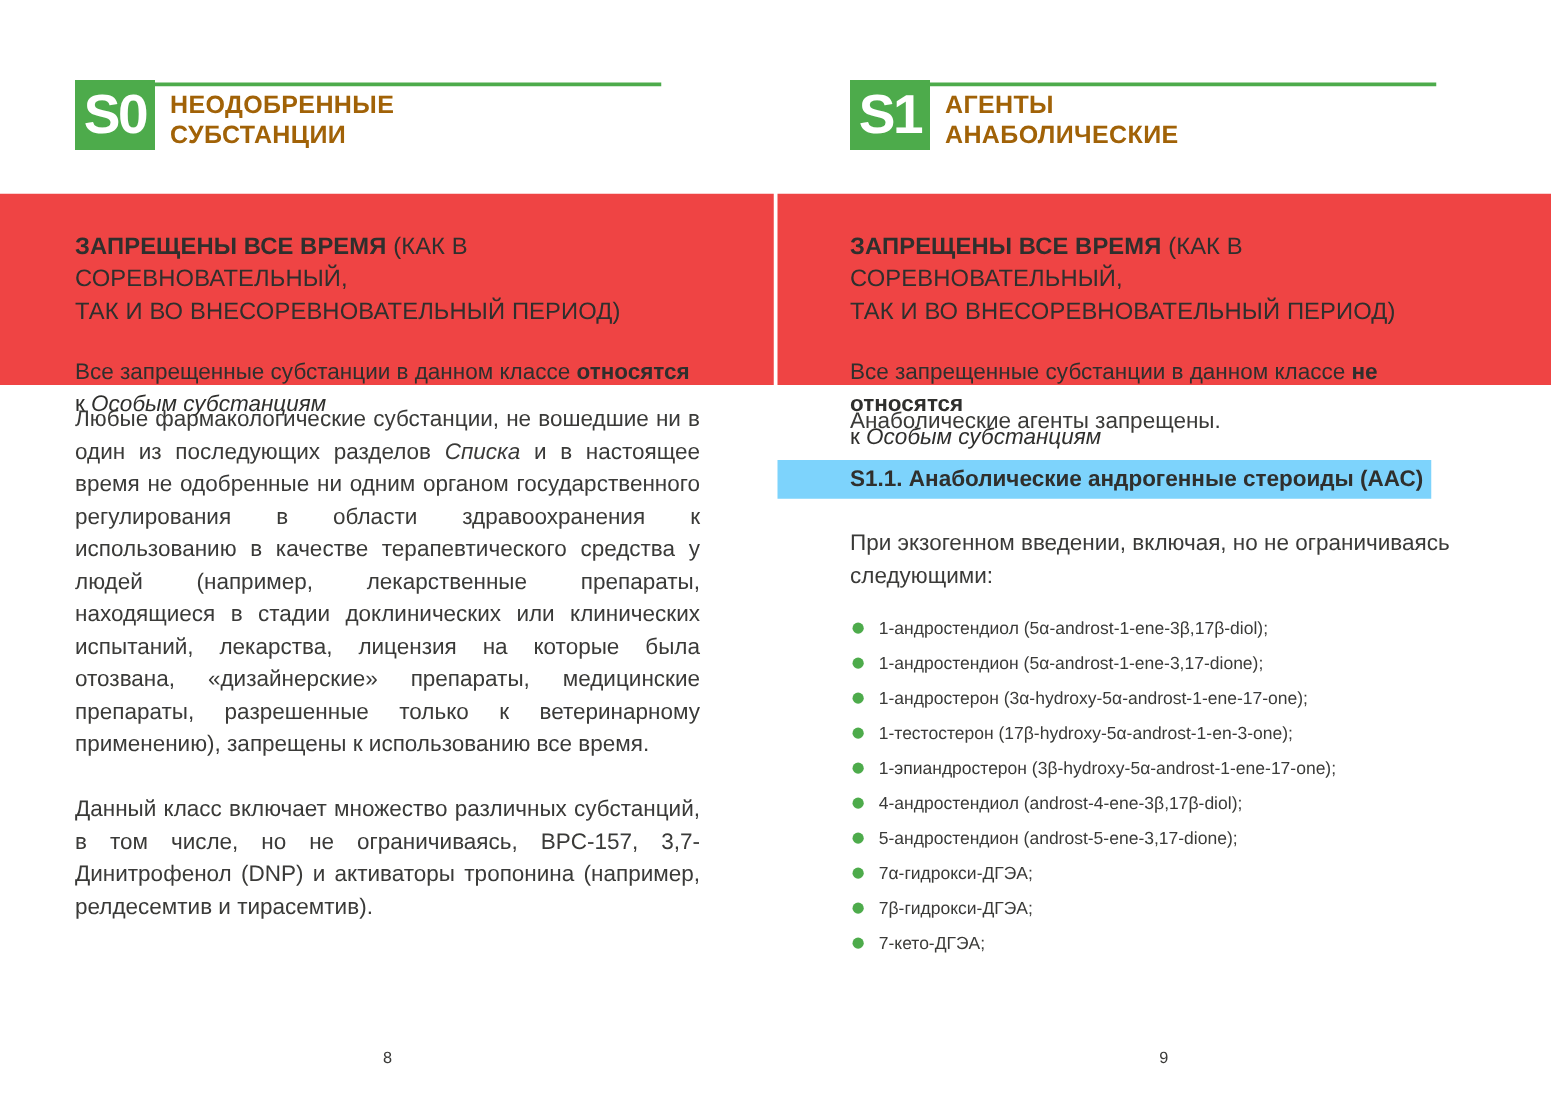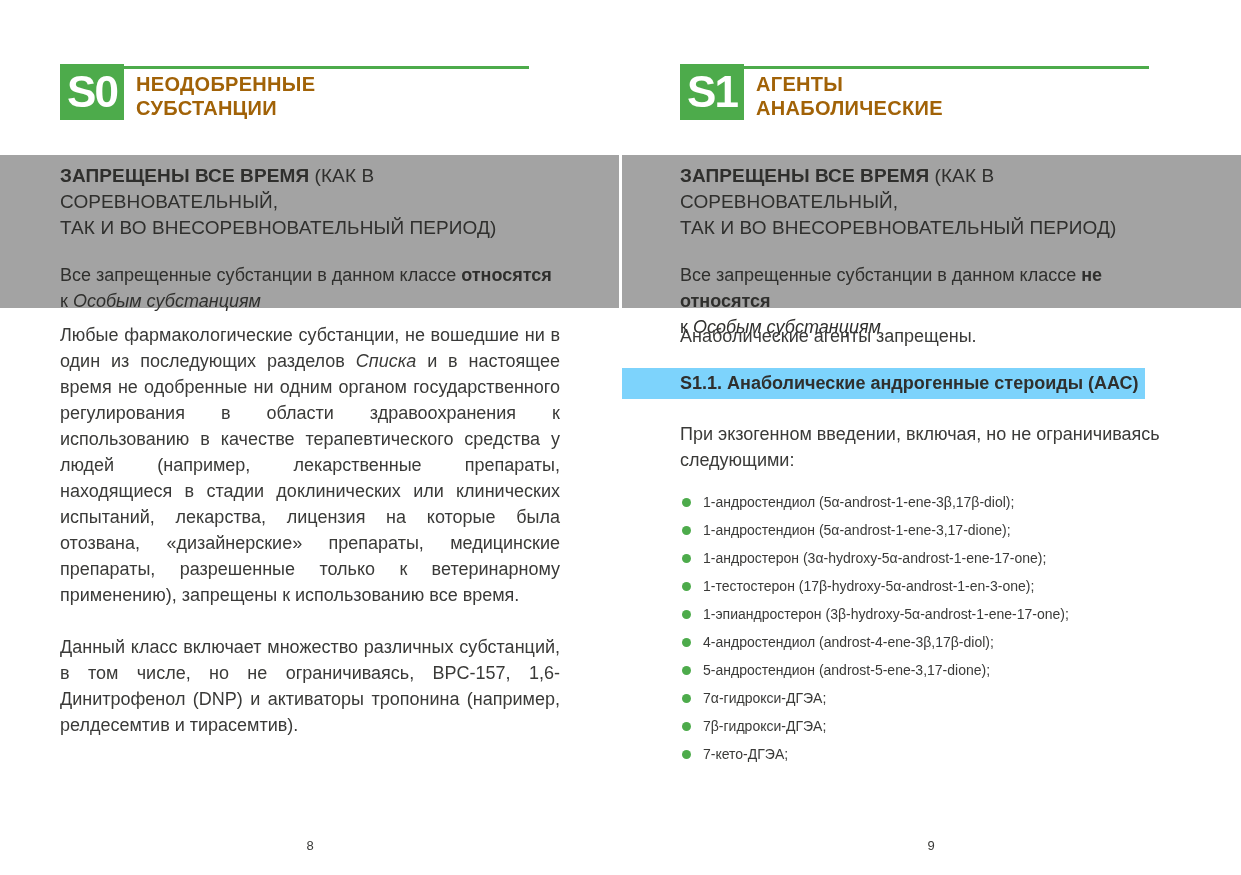--- a/index.html
+++ b/index.html
@@ -32,21 +32,21 @@
   .sec-title {
     margin-left: 12px; padding-top: 8px;
     color: #a16207; font-weight: bold; font-size: 20px;
     line-height: 24px; letter-spacing: 0.3px;
     text-transform: uppercase; white-space: nowrap;
   }
 
   
   .banner {
     position: absolute; top: 155px; height: 153px;
-    background: #a3a3a3; box-sizing: border-box; padding-top: 8px;
+    background: #ef4444; box-sizing: border-box; padding-top: 30px;
   }
   .page-left  .banner { left: 0;   width: 619px; padding-left: 60px; padding-right: 58px; }
   .page-right .banner { left: 1px; width: 619px; padding-left: 58px; padding-right: 58px; }
   .banner-heading {
     font-size: 19px; line-height: 26px; color: #2f2f2d; letter-spacing: 0.1px;
   }
   .banner-heading .bold { font-weight: bold; }
   .banner-note { margin-top: 21px; font-size: 18px; line-height: 26px; color: #2f2f2d; }
   .banner-note .bold { font-weight: bold; }
   .banner-note .italic { font-style: italic; }
@@ -104,21 +104,21 @@
       <div>ТАК И ВО ВНЕСОРЕВНОВАТЕЛЬНЫЙ ПЕРИОД)</div>
     </div>
     <div class="banner-note">
       <span>Все запрещенные субстанции в данном классе </span><span class="bold">относятся</span>
       <div><span>к </span><span class="italic">Особым субстанциям</span></div>
     </div>
   </div>
 
   <div class="body-col">
     <p class="para"><span>Любые фармакологические субстанции, не вошедшие ни в один из последующих разделов </span><span class="italic">Списка</span><span> и в настоящее время не одобренные ни одним органом государственного регулирования в области здравоохранения к использованию в качестве терапевтического средства у людей (например, лекарственные препараты, находящиеся в стадии доклинических или клинических испытаний, лекарства, лицензия на которые была отозвана, «дизайнерские» препараты, медицинские препараты, разрешенные только к ветеринарному применению), запрещены к использованию все время.</span></p>
-    <p class="para">Данный класс включает множество различных субстанций, в том числе, но не ограничиваясь, BPC-157, 1,6-Динитрофенол (DNP) и активаторы тропонина (например, релдесемтив и тирасемтив).</p>
+    <p class="para">Данный класс включает множество различных субстанций, в том числе, но не ограничиваясь, BPC-157, 3,7-Динитрофенол (DNP) и активаторы тропонина (например, релдесемтив и тирасемтив).</p>
   </div>
 
   <div class="page-number">8</div>
 </div>
 
 <div class="page page-right">
 
   <div class="sec-header">
     <div class="sec-rule"></div>
     <div class="sec-box">S1</div>

